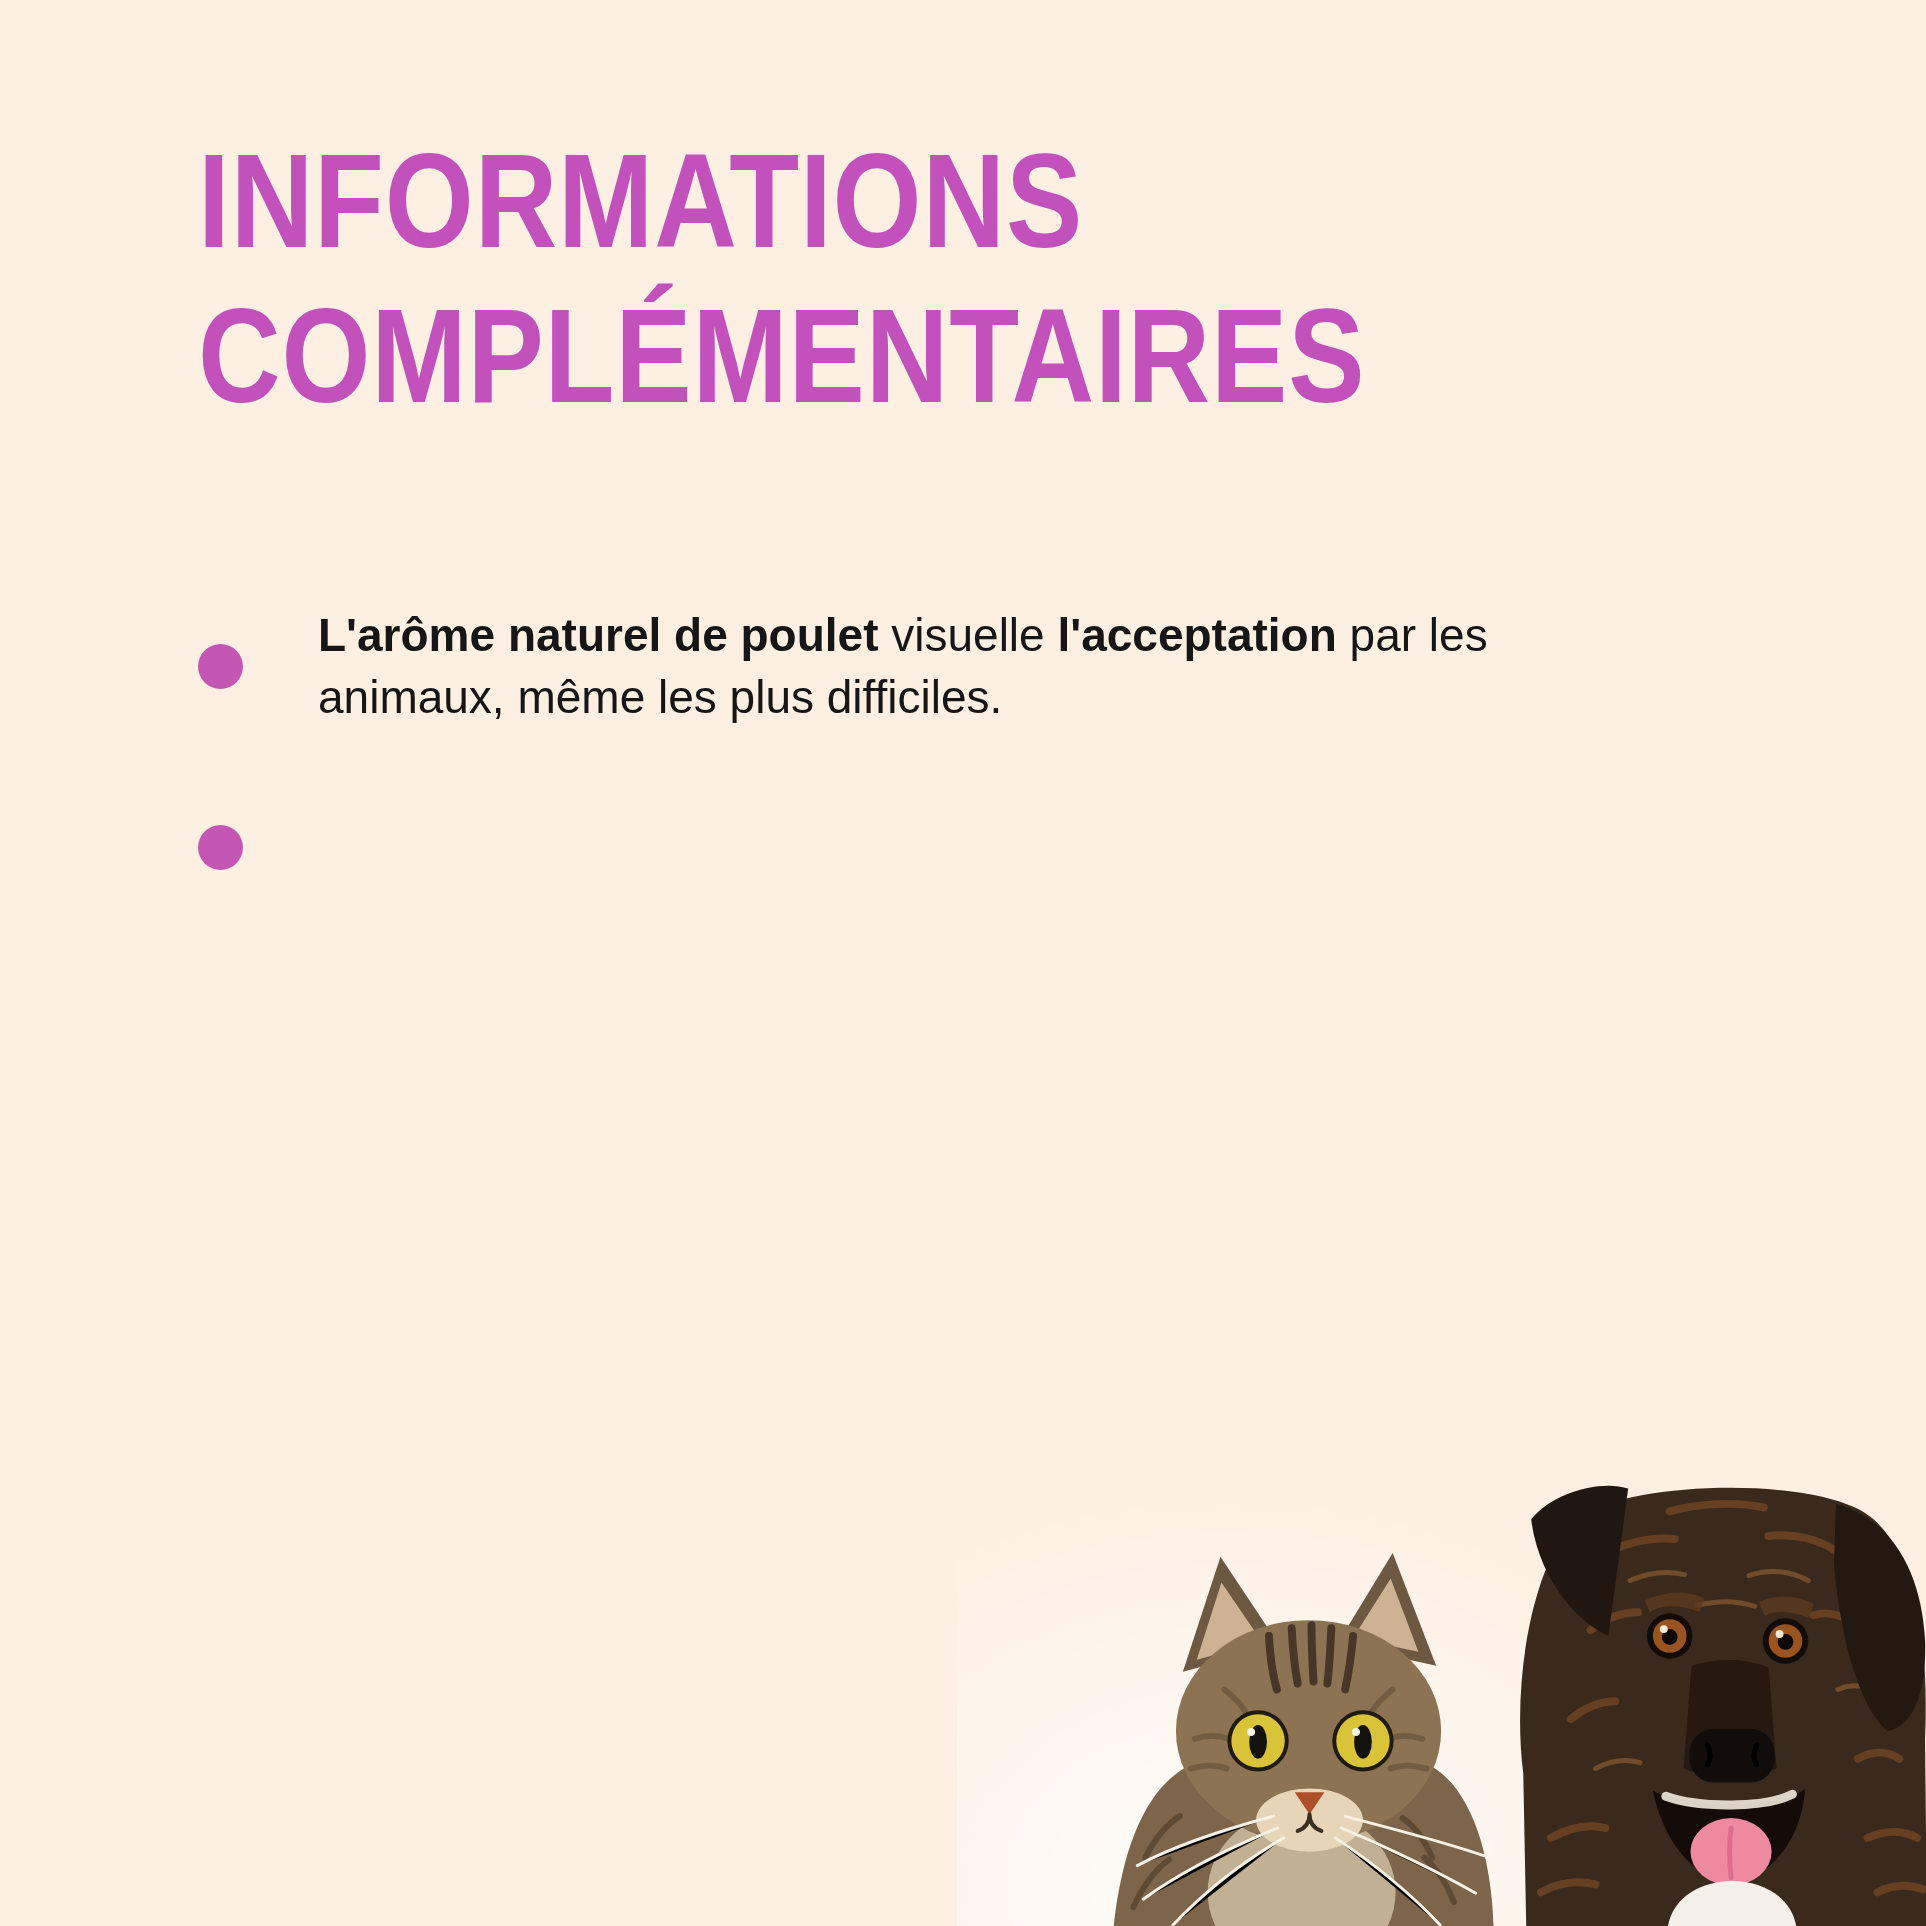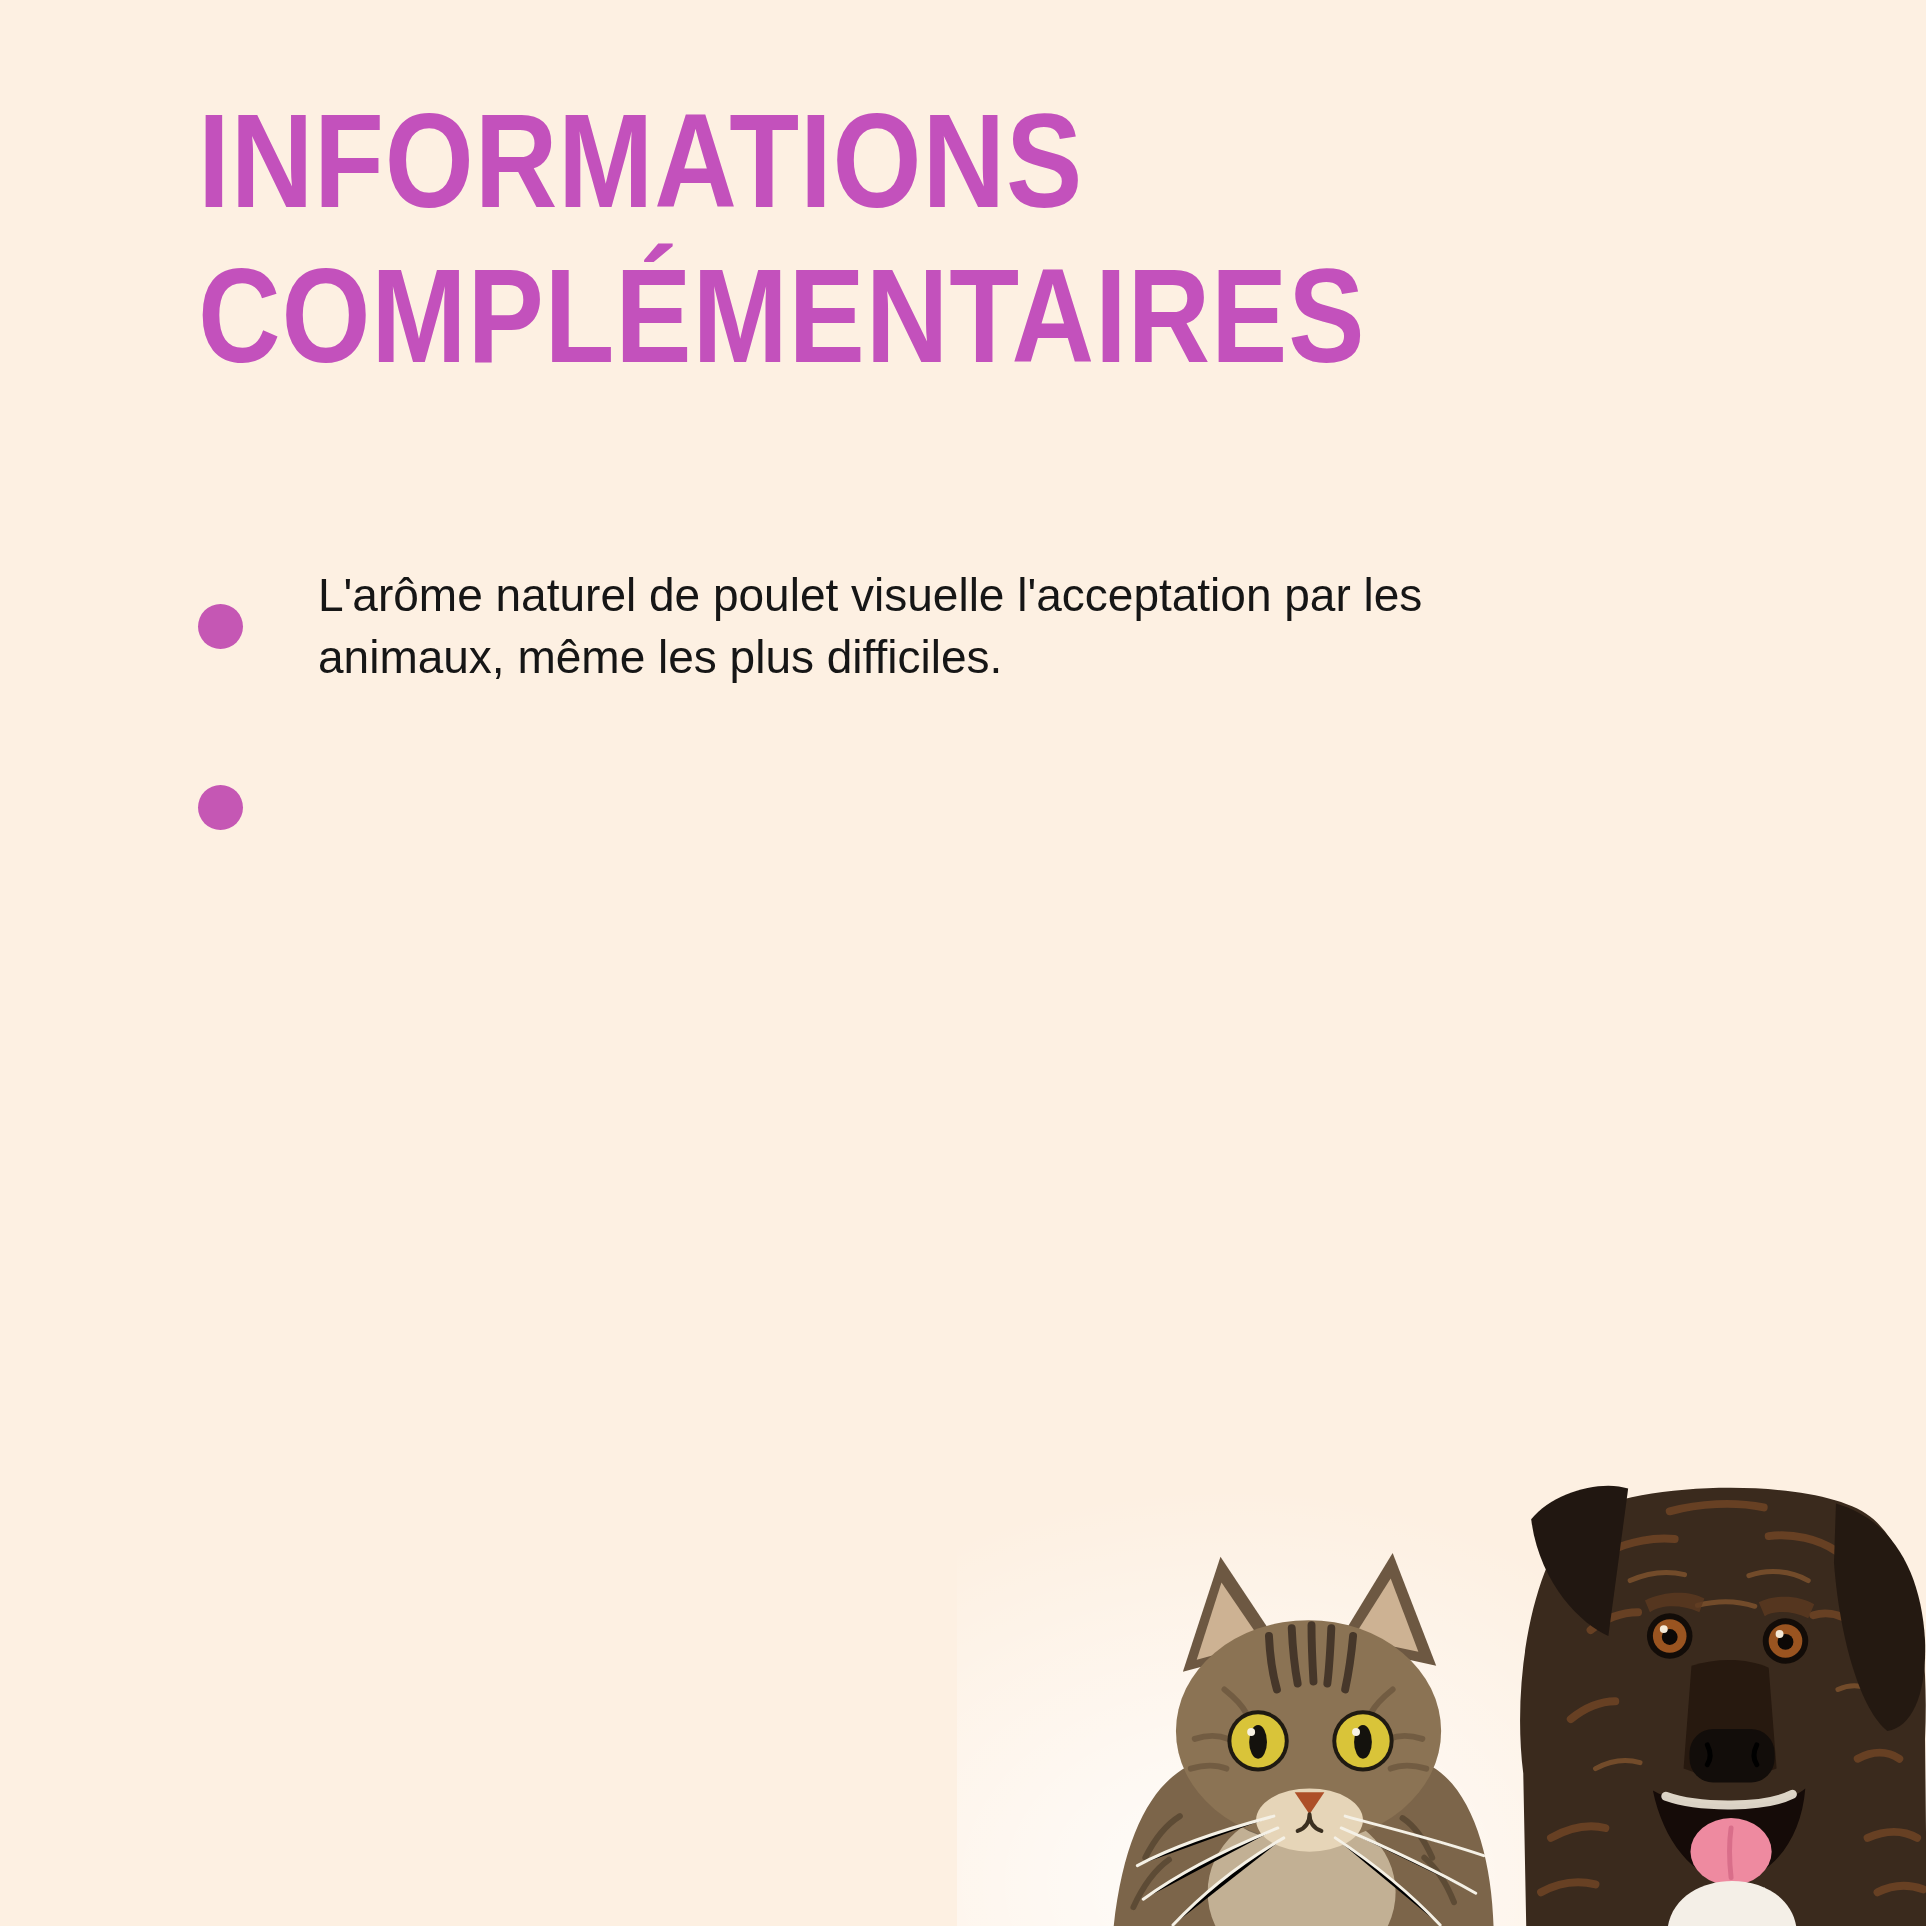--- a/index.html
+++ b/index.html
@@ -10,20 +10,21 @@
     overflow: hidden;
     background: #fdf0e2;
     font-family: "Liberation Sans", sans-serif;
     color: #161616;
   }
   .page {
     position: absolute;
     inset: 0;
     padding: 84px 0 0 198px;
     box-sizing: border-box;
+    margin-top: 40px;
   }
   .title {
     color: #c351bc;
     font-size: 133px;
     line-height: 155px;
     font-weight: 900;
     letter-spacing: 1px;
     margin: 0;
     transform: scaleX(0.86);
     transform-origin: top left;
@@ -46,21 +47,21 @@
     border-radius: 50%;
     background: #c557b4;
     flex-shrink: 0;
     margin-right: 75px;
   }
   .btext {
     font-size: 46px;
     line-height: 62px;
     max-width: 1332px;
   }
-  .btext .bold { font-weight: 400; text-align: center; }
+  .btext .bold { font-weight: 700; text-align: center; }
   .halo {
     position: absolute;
     right: 0; bottom: 0;
     width: 970px; height: 554px;
     background: radial-gradient(ellipse at 28% 92%, rgba(255,255,255,0.85) 0%, rgba(255,255,255,0) 55%);
     pointer-events: none;
   }
   .animals {
     position: absolute;
     right: 0; bottom: 0;

